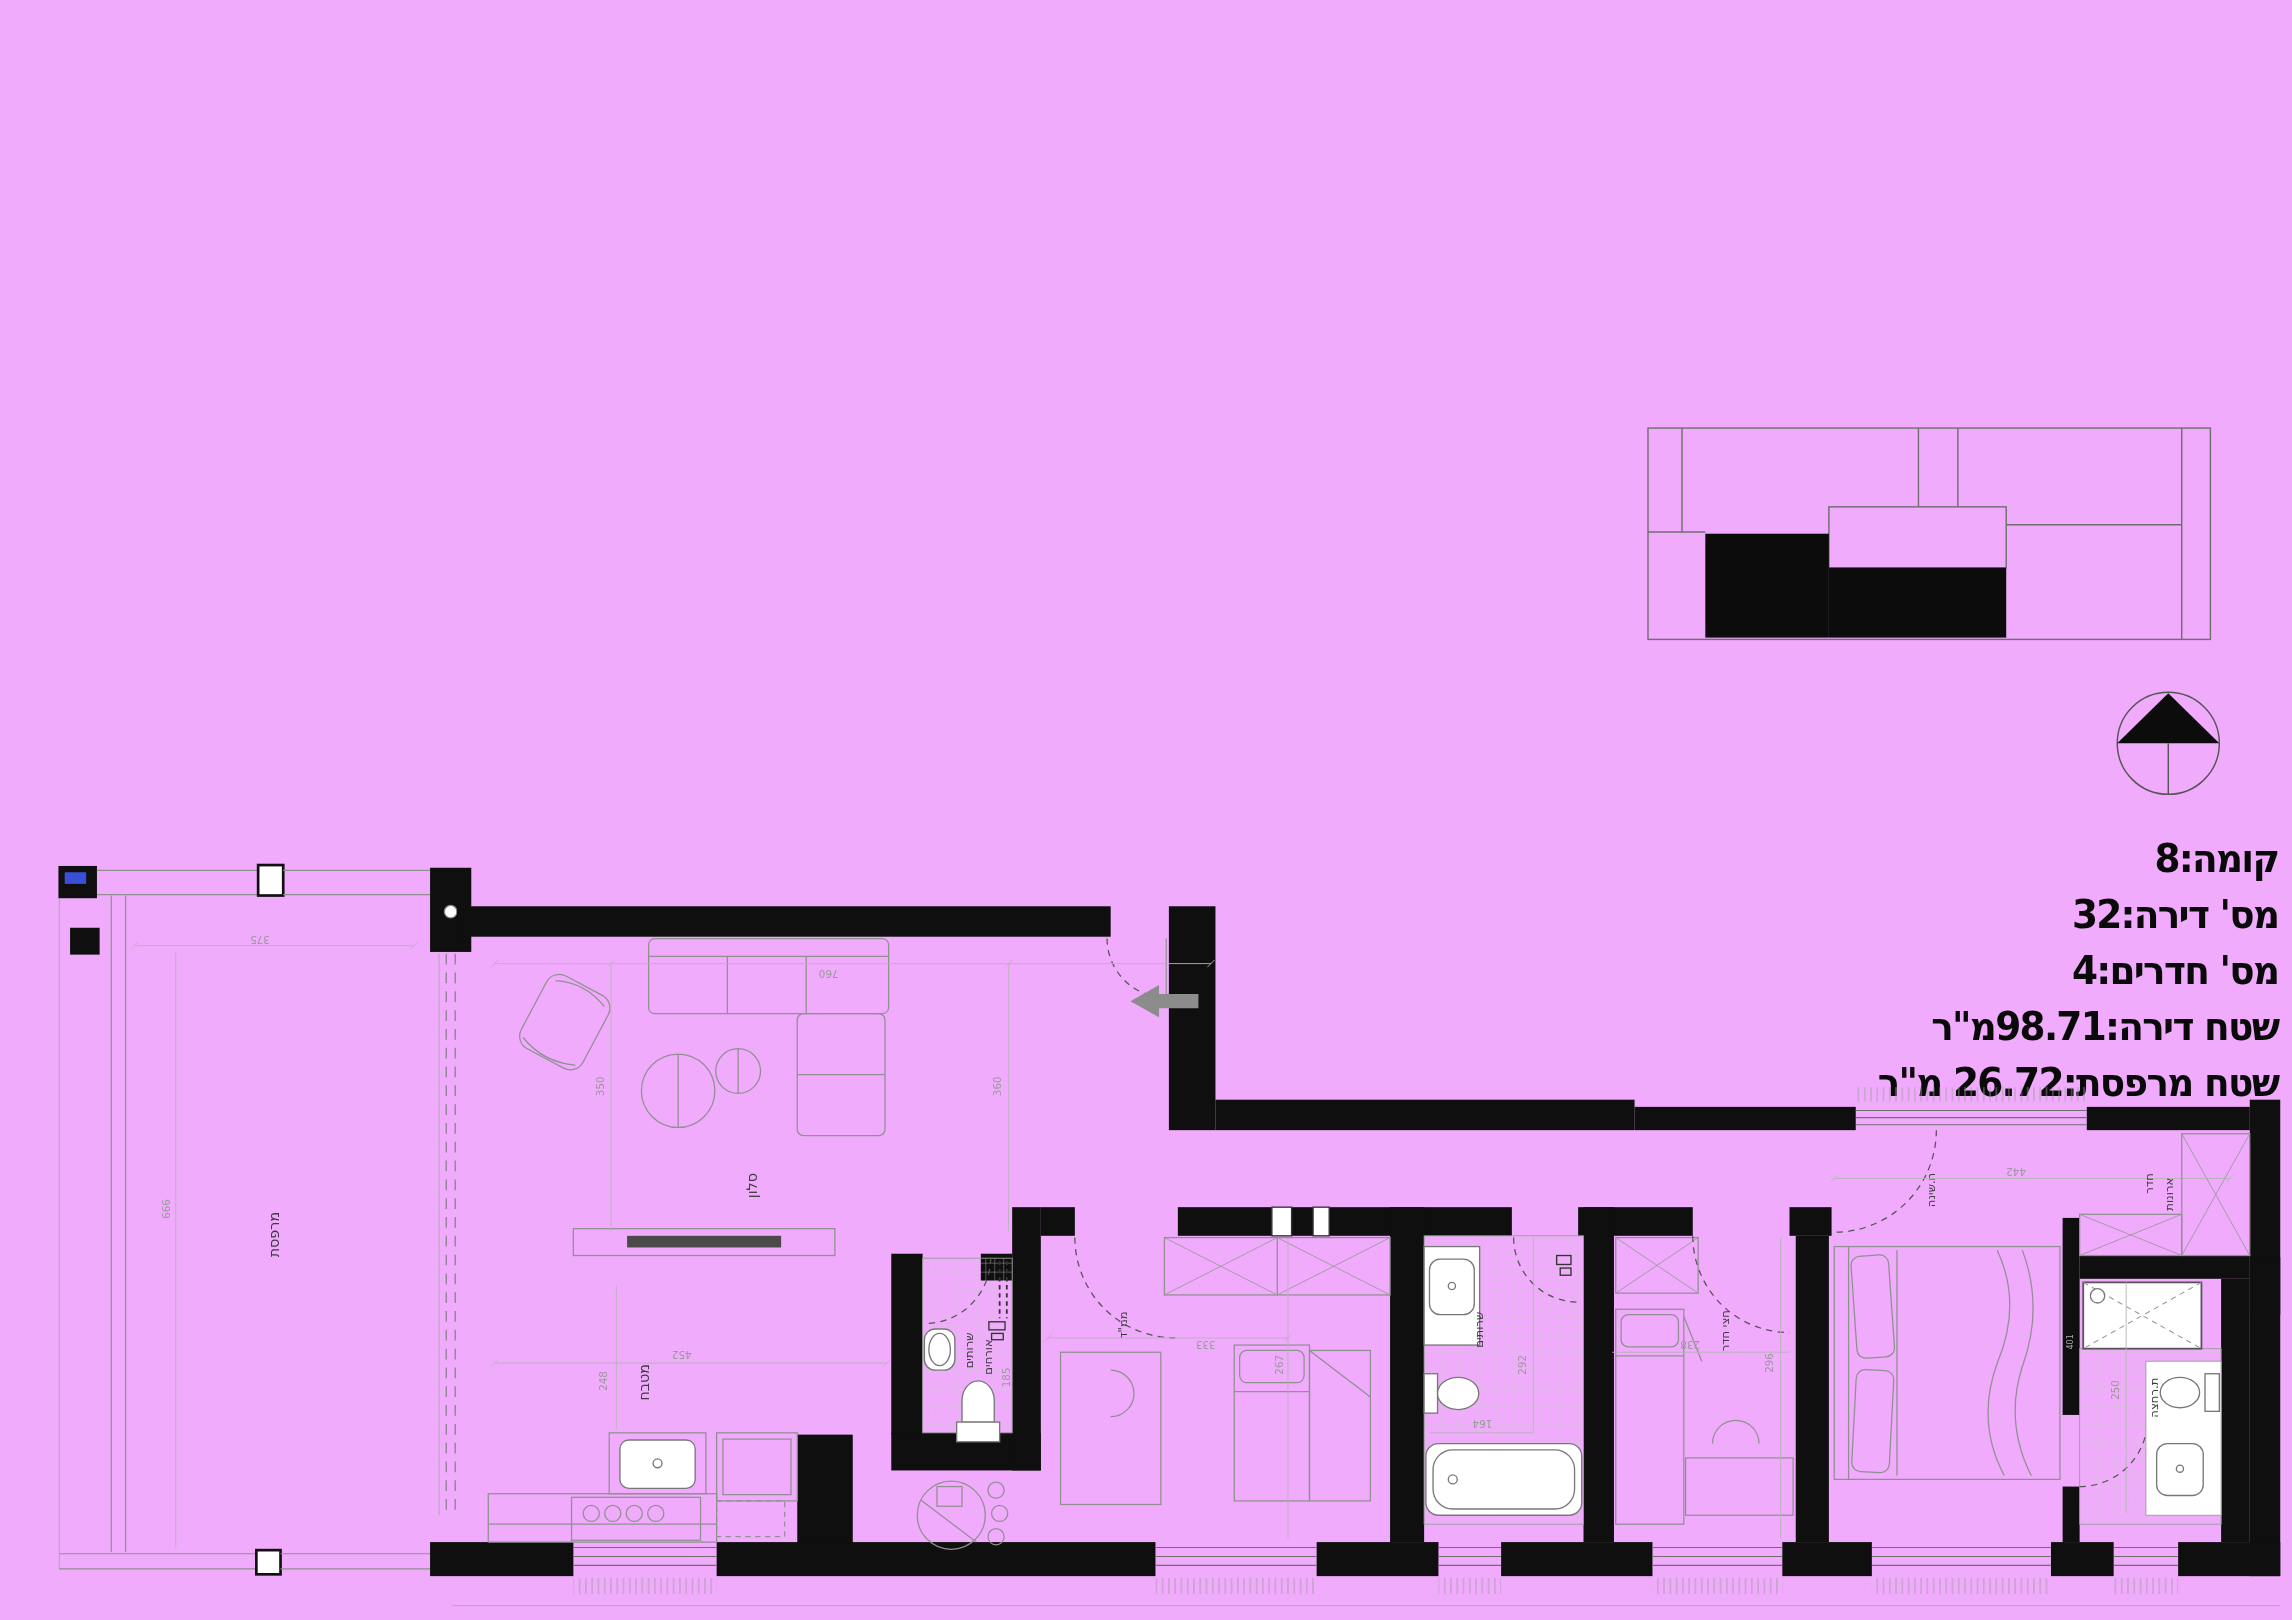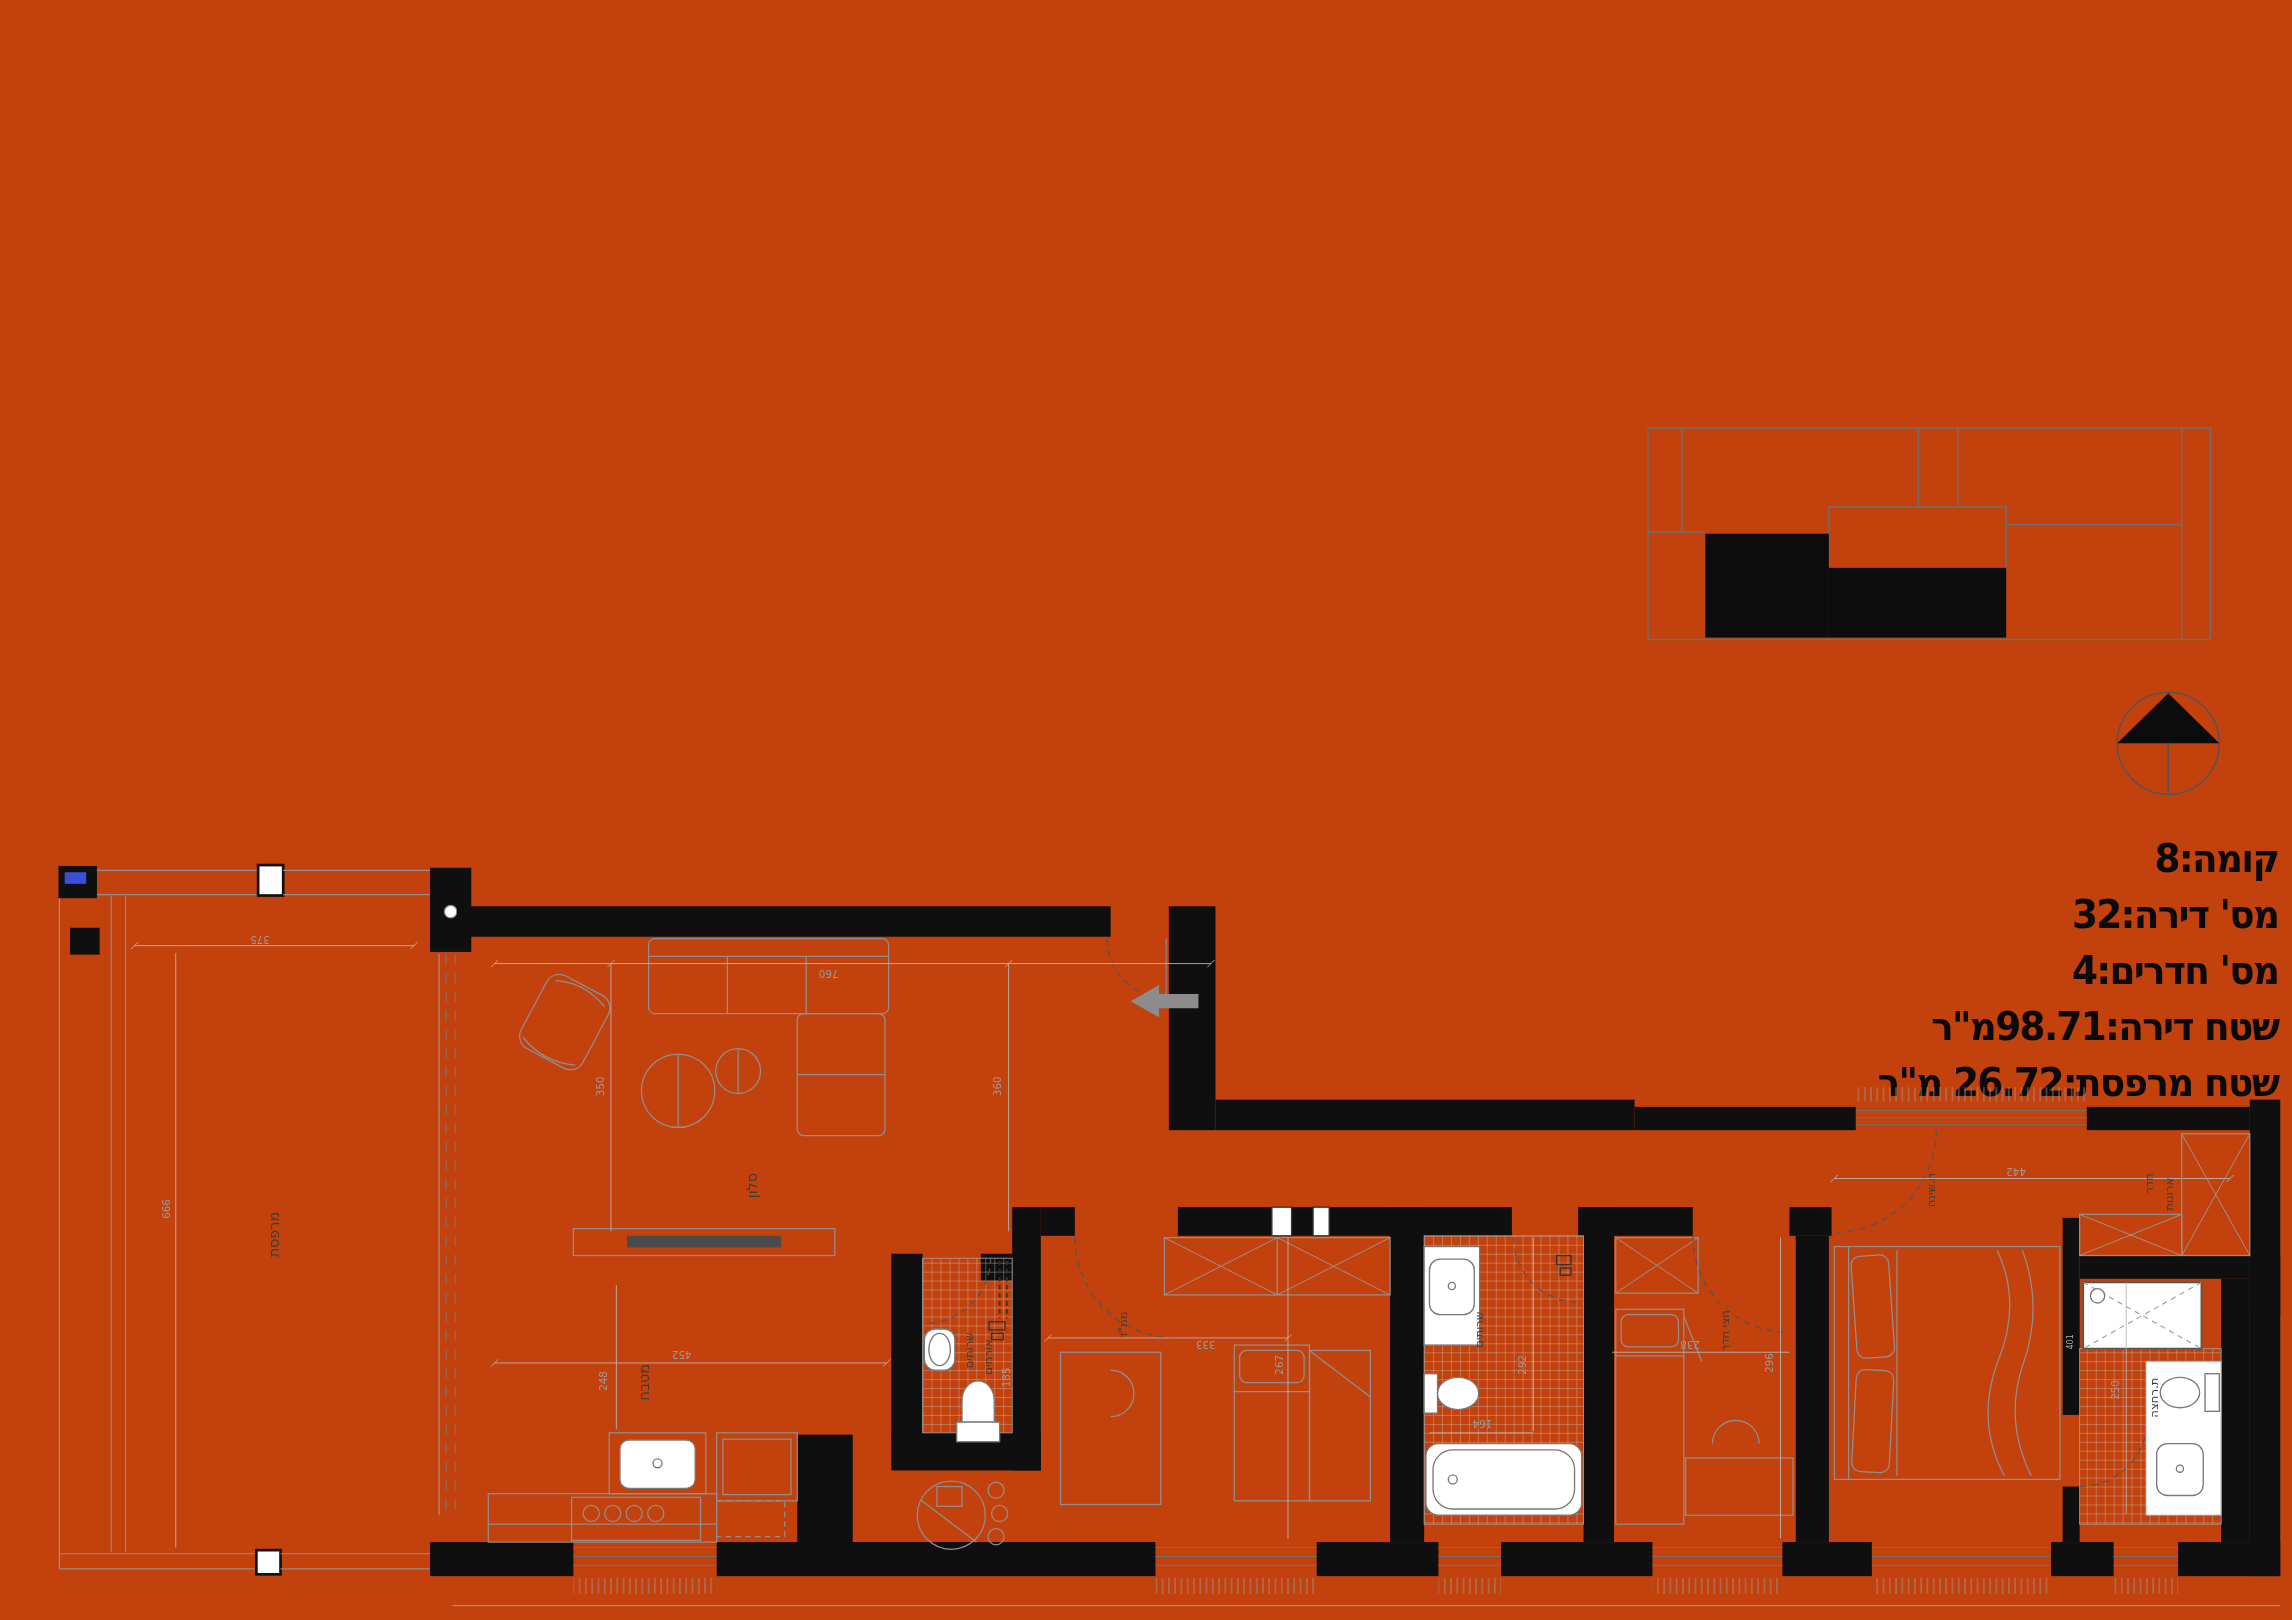--- a/index.html
+++ b/index.html
@@ -1,16 +1,16 @@
 <!DOCTYPE html>
 <html style="font-size:14.3px"><head>
 <meta charset="utf-8">
 <style>
   html,body{margin:0;padding:0;background:#ffffff;}
-  #stage{position:relative;width:2293px;height:1620px;background:#c2410c;overflow:hidden;
+  #stage{position:relative;width:2293px;height:1620px;background:#f0abfc;overflow:hidden;
          font-family:"DejaVu Sans",sans-serif;}
   #plan-svg{position:absolute;left:0;top:0;}
   
   #title-block{position:absolute;top:831px;right:14.3px;text-align:right;direction:rtl;color:#0a0a0a;}
   #title-block .tline{font-family:"DejaVu Sans",sans-serif;font-weight:bold;font-size:39px;
         line-height:56px;letter-spacing:-1.8px;transform:scaleX(.96);transform-origin:right;}
   
   text{font-family:"DejaVu Sans",sans-serif;}
   .room-label{fill:#3d3d3d;font-size:16px;}
   .room-label-sm{fill:#3d3d3d;font-size:13px;}

